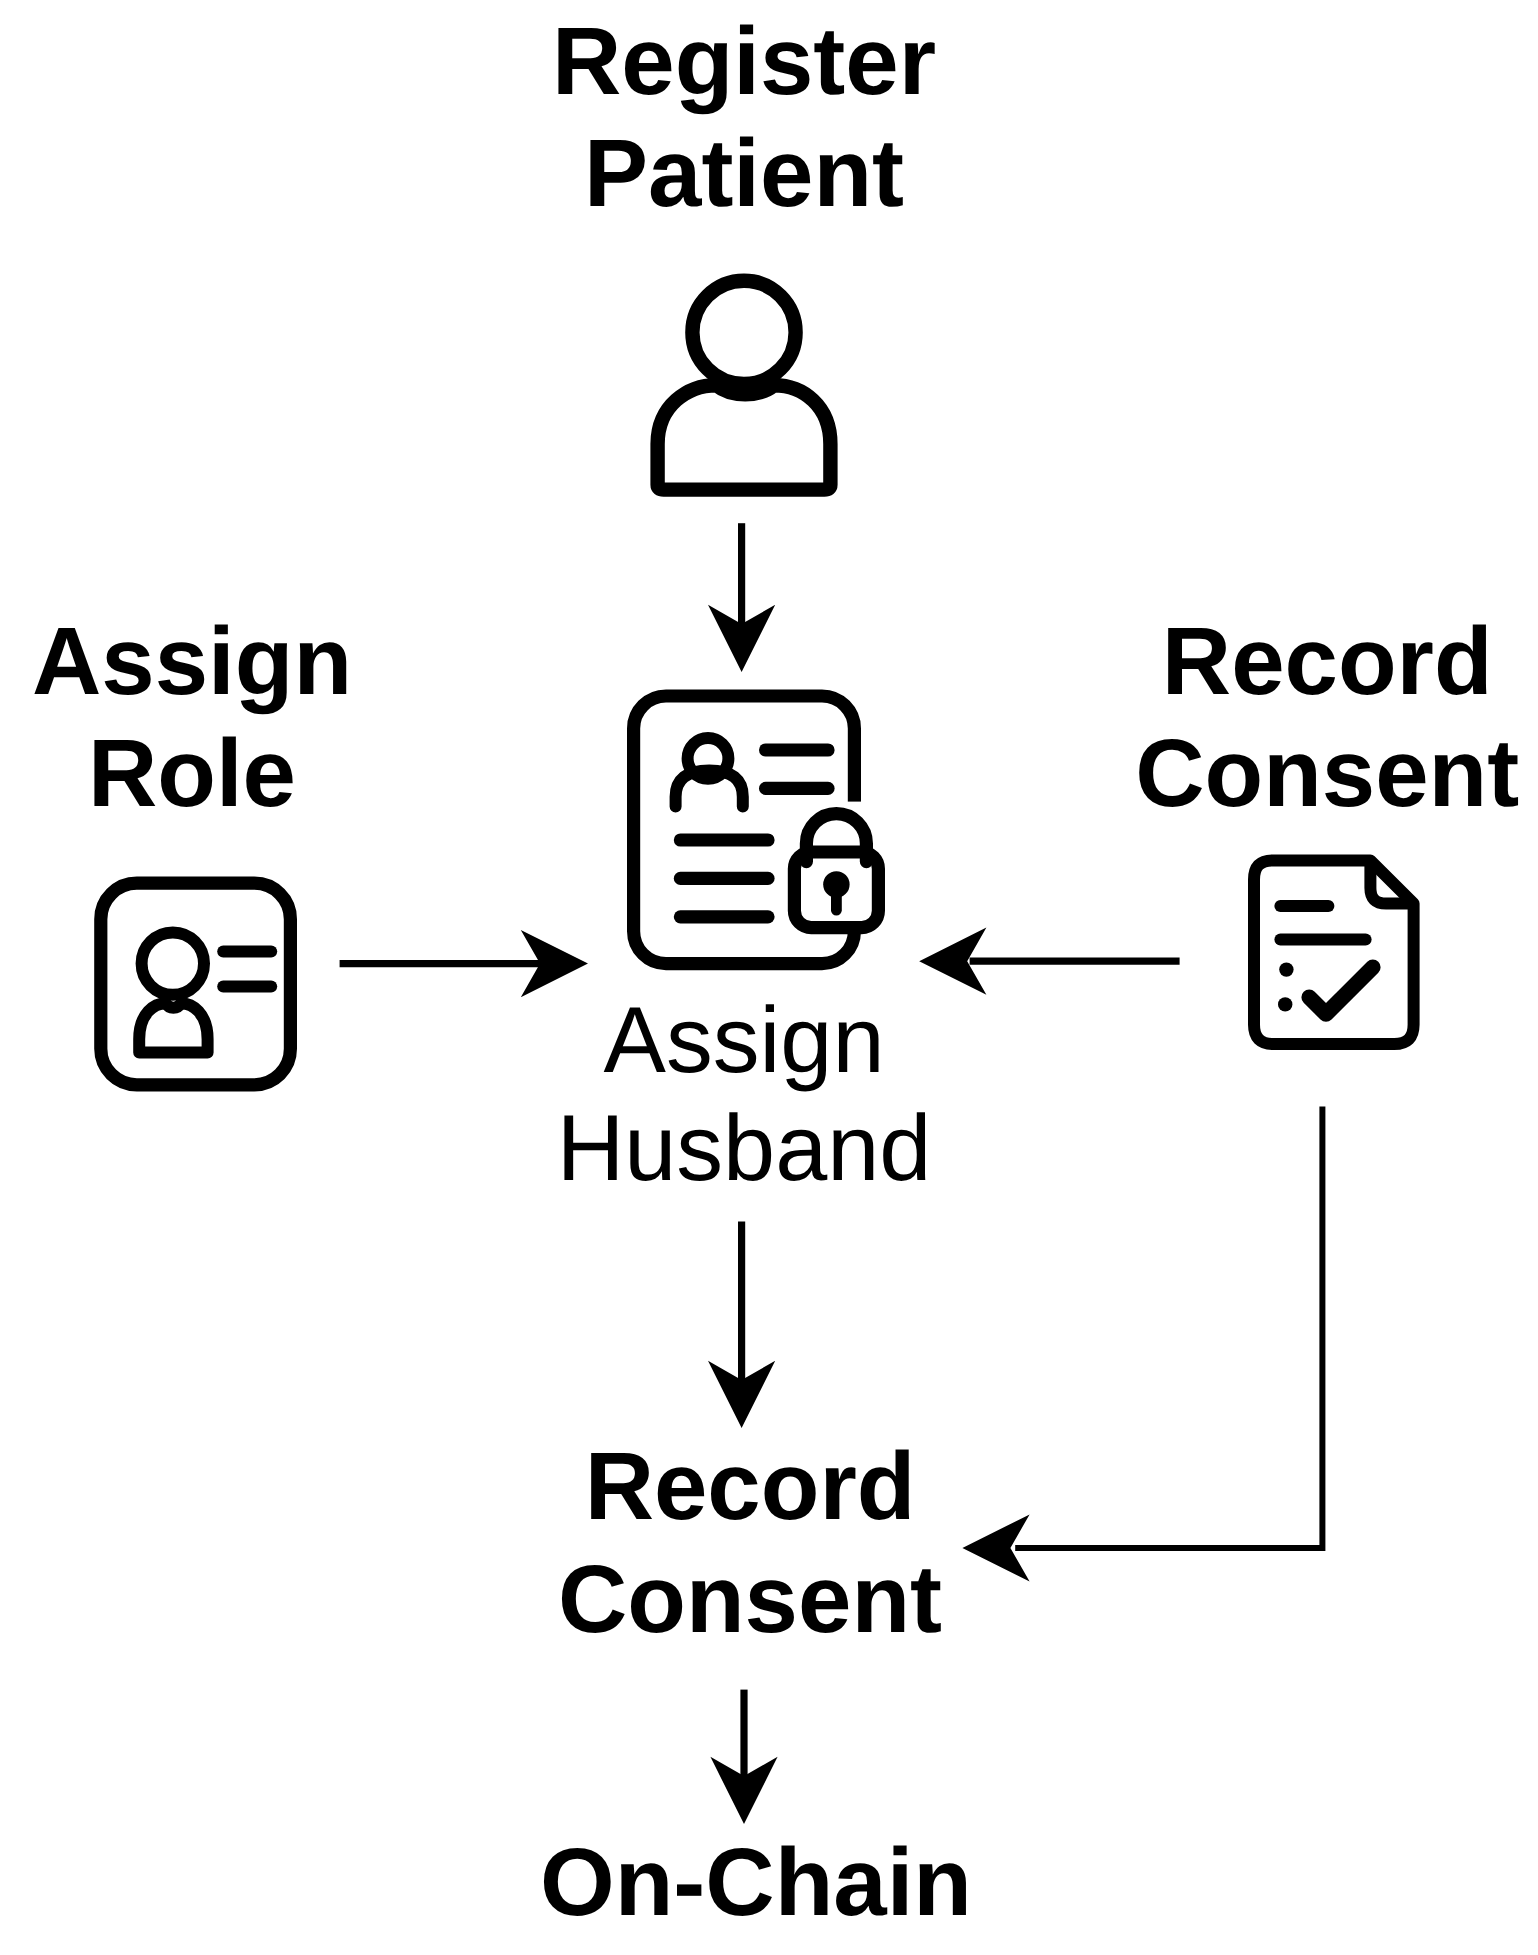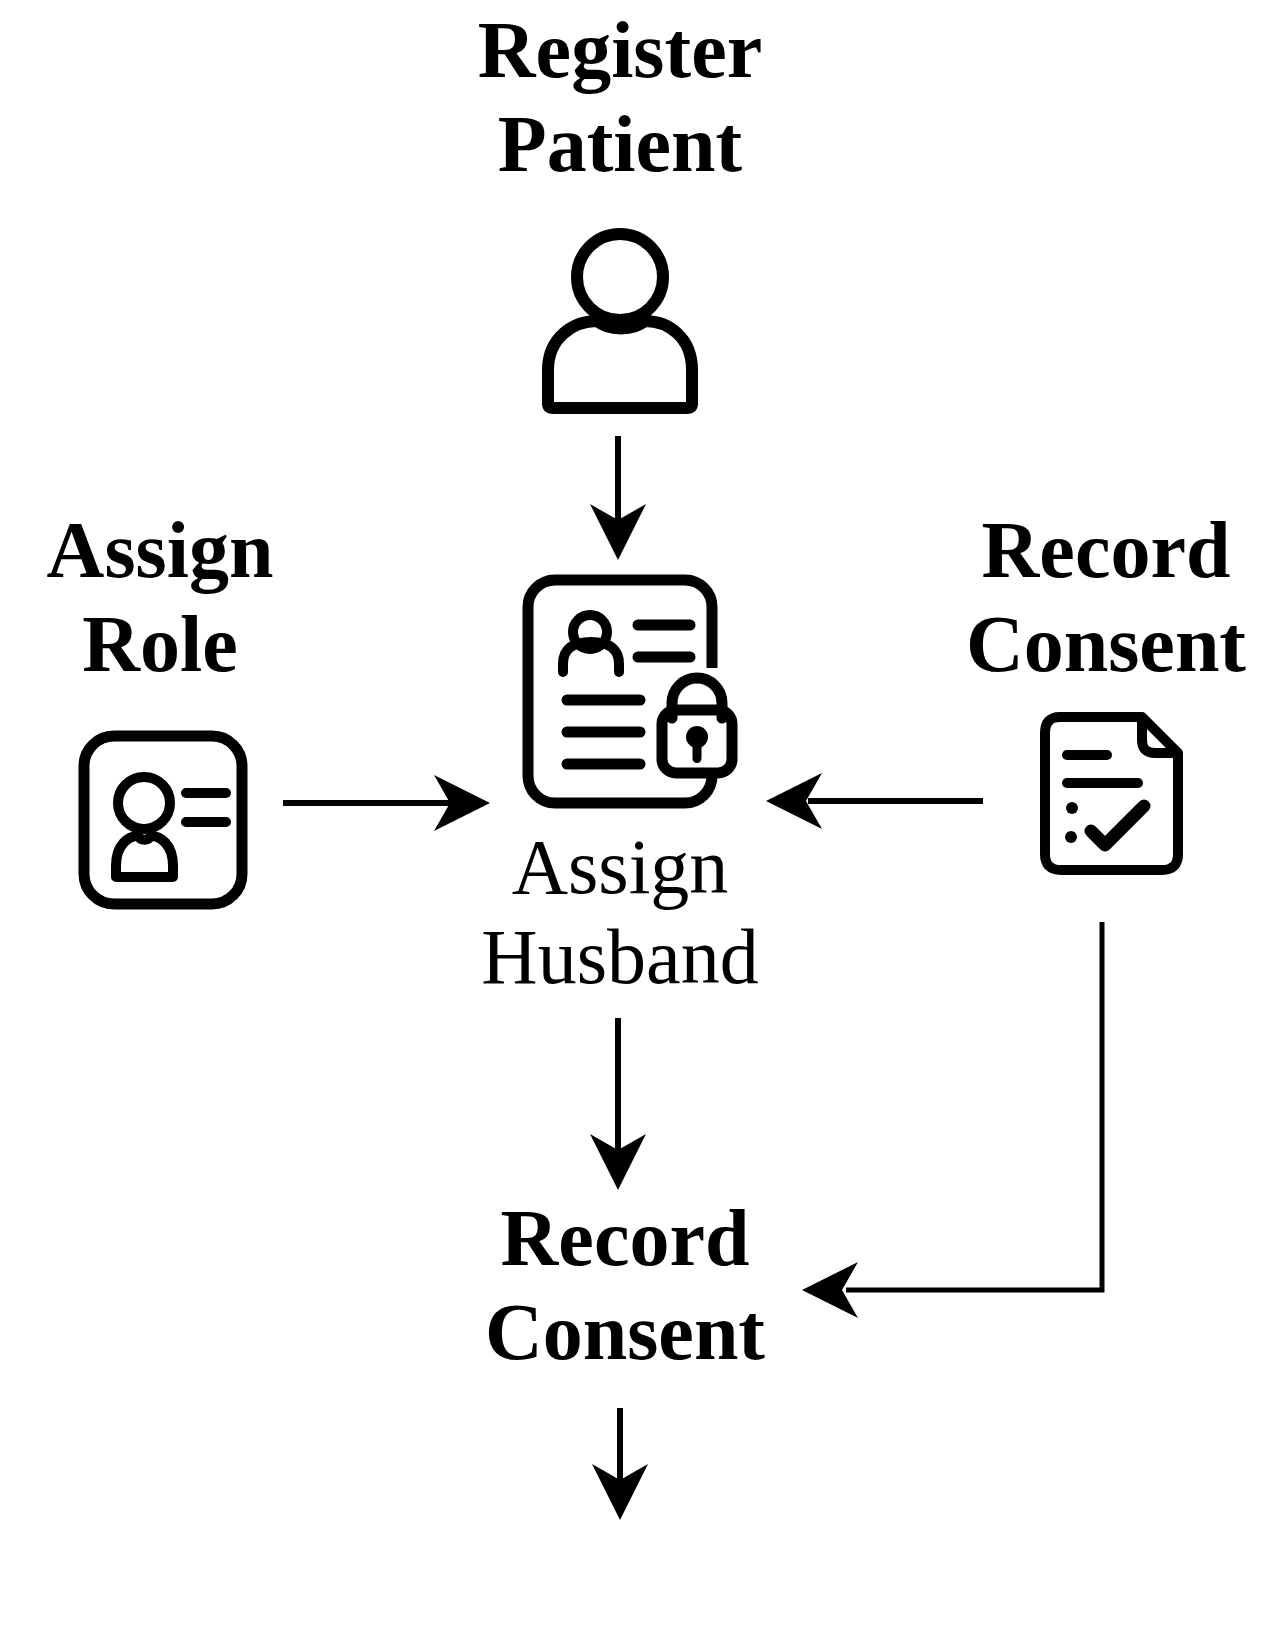--- a/index.html
+++ b/index.html
@@ -1,20 +1,20 @@
 <!DOCTYPE html>
 <html><head>
 <meta charset="utf-8">
 <style>
   html,body{margin:0;padding:0;background:#ffffff;}
   #canvas{
     position:relative;
     width:1282px;height:1629px;
     background:#ffffff;
-    font-family:Liberation Serif, serif;
+    font-family:Liberation Sans, sans-serif;
     color:#000;
     overflow:hidden;
   }
   .label{
     position:absolute;
     text-align:center;
     white-space:pre-line;
     color:#000;
   }
   .label.bold{
@@ -45,20 +45,21 @@
 
   <div class="label bold" style="left:945px;top:504px;width:322px;">Record
 Consent</div>
 
   <div class="label regular" style="left:420px;top:822px;width:400px;">Assign
 Husband</div>
 
   <div class="label bold" style="left:425px;top:1192px;width:400px;">Record
 Consent</div>
 
+  <div class="label bold" style="left:430px;top:1522px;width:400px;">On-Chain</div>
 
   <svg style="left:535px;top:218px;" width="170" height="200" viewBox="0 0 170 200">
     <path class="stroke" stroke-width="12" d="M 13 186 L 13 152 C 13 120 38 103 62 103 C 74 113 98 113 110 103 C 134 103 157 120 157 152 L 157 186 Q 157 190 152 190 L 18 190 Q 13 190 13 186 Z"></path>
     <circle class="stroke" stroke-width="12" fill="#ffffff" cx="85" cy="59" r="43"></circle>
   </svg>
 
   <svg style="left:505px;top:568px;" width="255" height="250" viewBox="0 0 255 250">
 
     <rect class="stroke" stroke-width="11" x="23" y="12" width="184" height="223" rx="27"></rect>
 

